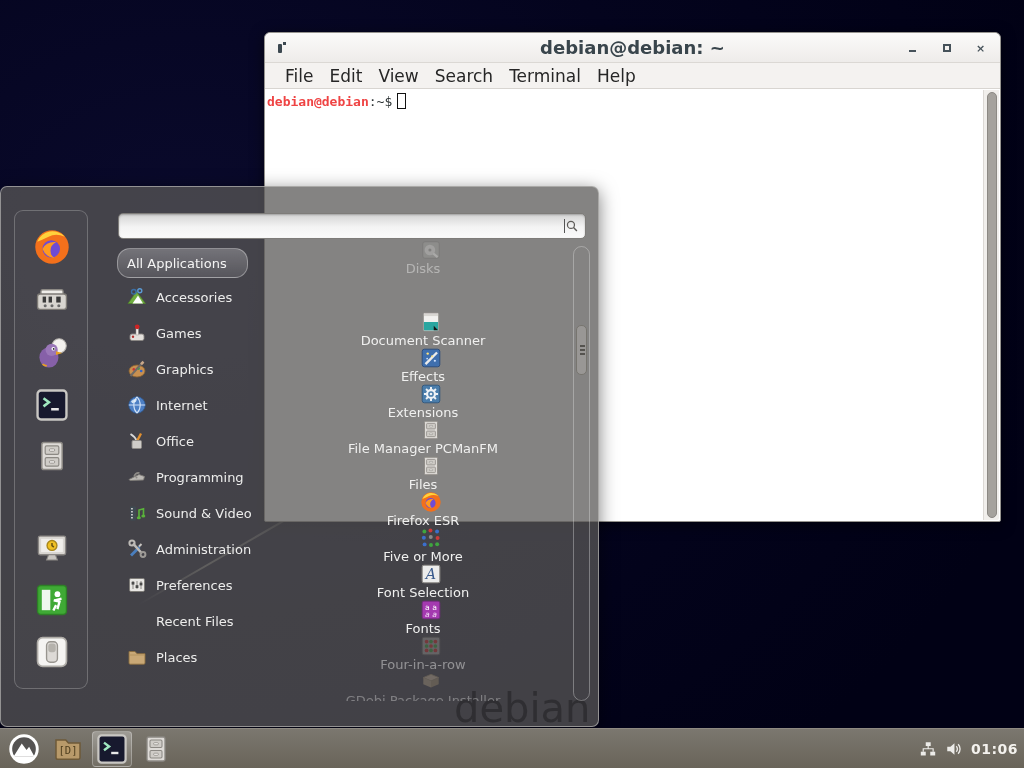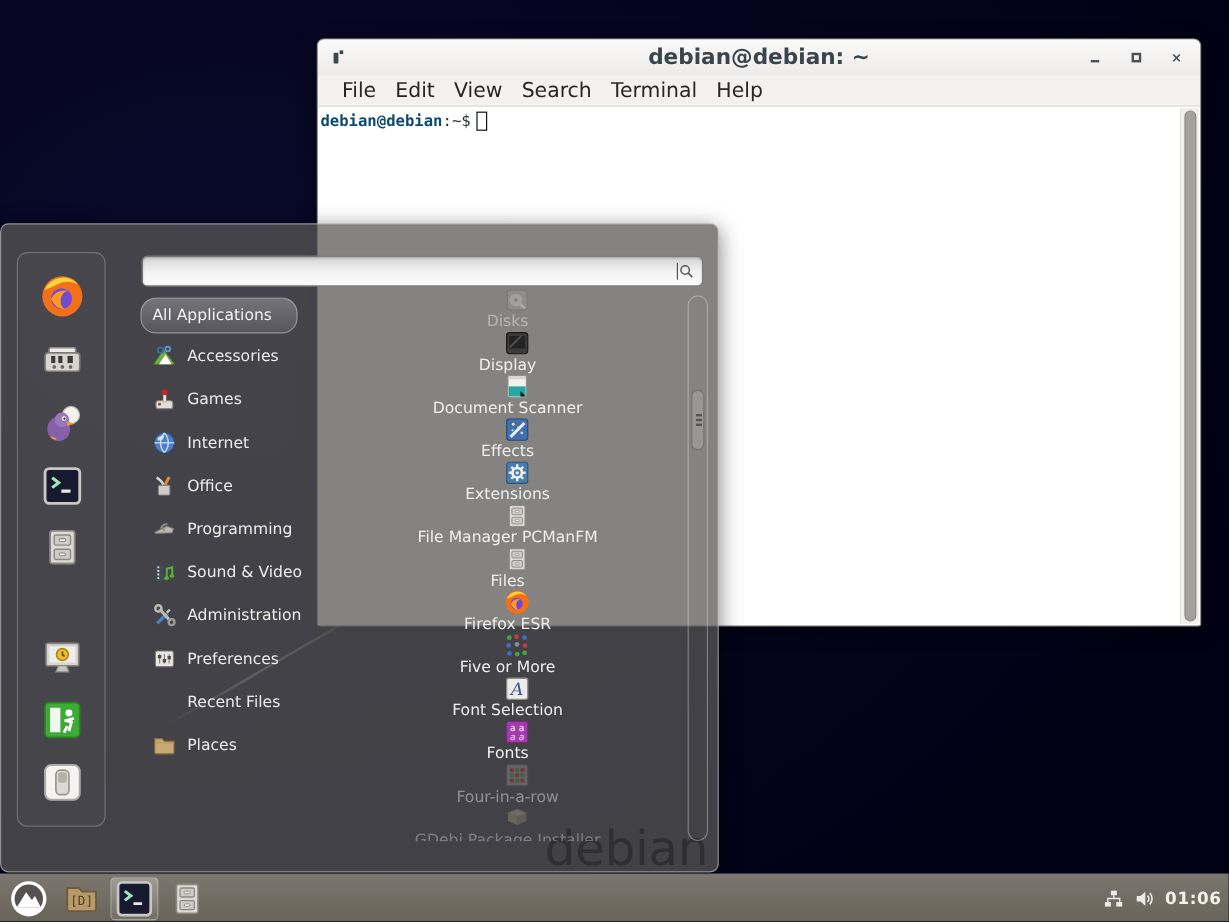--- a/index.html
+++ b/index.html
@@ -27,21 +27,21 @@
   .win-btn { width:11px; height:11px; display:flex; align-items:center; justify-content:center; cursor:default; }
   .glyph-min { width:7px; height:2px; background:#46525a; margin-top:5px; }
   .glyph-max { width:8px; height:8px; border:2px solid #46525a; }
   .glyph-close { font-size:11px; font-weight:bold; color:#46525a; line-height:1; }
   .menubar { height:26px; background:#f4f2f0; border-bottom:1px solid #d8d5d1;
     display:flex; align-items:center; padding-left:12px; }
   .menubar-item { font-size:17px; color:#262626; padding:0 8px; }
   .terminal-screen { flex:1; background:#ffffff; position:relative;
     font-family:"DejaVu Sans Mono", monospace; font-size:13px; padding:4px 2px; border-radius:0 0 2px 2px; }
   .prompt-line { display:flex; align-items:center; white-space:pre; }
-  .prompt-user { color:#0c4a6e; font-weight:bold; }
+  .prompt-user { color:#ef4444; font-weight:bold; }
   .prompt-suffix { color:#2e3436; }
   .cursor-block { display:inline-block; width:9px; height:16px; border:1.5px solid #111; margin-left:5px; }
   .term-scrollbar { position:absolute; top:1px; right:1px; bottom:1px; width:16px; background:#f1efec;
     border-left:1px solid #dcd9d5; border-radius:0 0 2px 0; }
   .term-thumb { position:absolute; top:2px; bottom:2px; left:3px; width:10px; background:#a5a29d;
     border:1px solid #8c8984; border-radius:5px; }
 
   
   .app-menu { position:absolute; left:0; top:186px; width:599px; height:541px;
     background:rgba(89,88,87,0.74); border:1px solid rgba(190,190,188,0.65); border-radius:7px;
@@ -425,20 +425,26 @@
         <span class="cat-label">Accessories</span>
       </div>
     <div class="cat-row">
         <svg class="cat-ic">
           <use href="#i-games"></use>
         </svg>
         <span class="cat-label">Games</span>
       </div>
     <div class="cat-row">
         <svg class="cat-ic">
+          <use href="#i-graphics"></use>
+        </svg>
+        <span class="cat-label">Graphics</span>
+      </div>
+    <div class="cat-row">
+        <svg class="cat-ic">
           <use href="#i-internet"></use>
         </svg>
         <span class="cat-label">Internet</span>
       </div>
     <div class="cat-row">
         <svg class="cat-ic">
           <use href="#i-office"></use>
         </svg>
         <span class="cat-label">Office</span>
       </div>
@@ -476,26 +482,20 @@
         <span class="cat-label">Places</span>
       </div>
   </div>
 
   <div class="apps-viewport">
     <div class="app-row dim" style="top:0px">
         <svg class="app-ic">
           <use href="#i-disks"></use>
         </svg>
         <span class="app-label">Disks</span>
-      </div>
-    <div class="app-row" style="top:36px">
-        <svg class="app-ic">
-          <use href="#i-display"></use>
-        </svg>
-        <span class="app-label">Display</span>
       </div>
     <div class="app-row" style="top:72px">
         <svg class="app-ic">
           <use href="#i-docscanner"></use>
         </svg>
         <span class="app-label">Document Scanner</span>
       </div>
     <div class="app-row" style="top:108px">
         <svg class="app-ic">
           <use href="#i-effects"></use>

